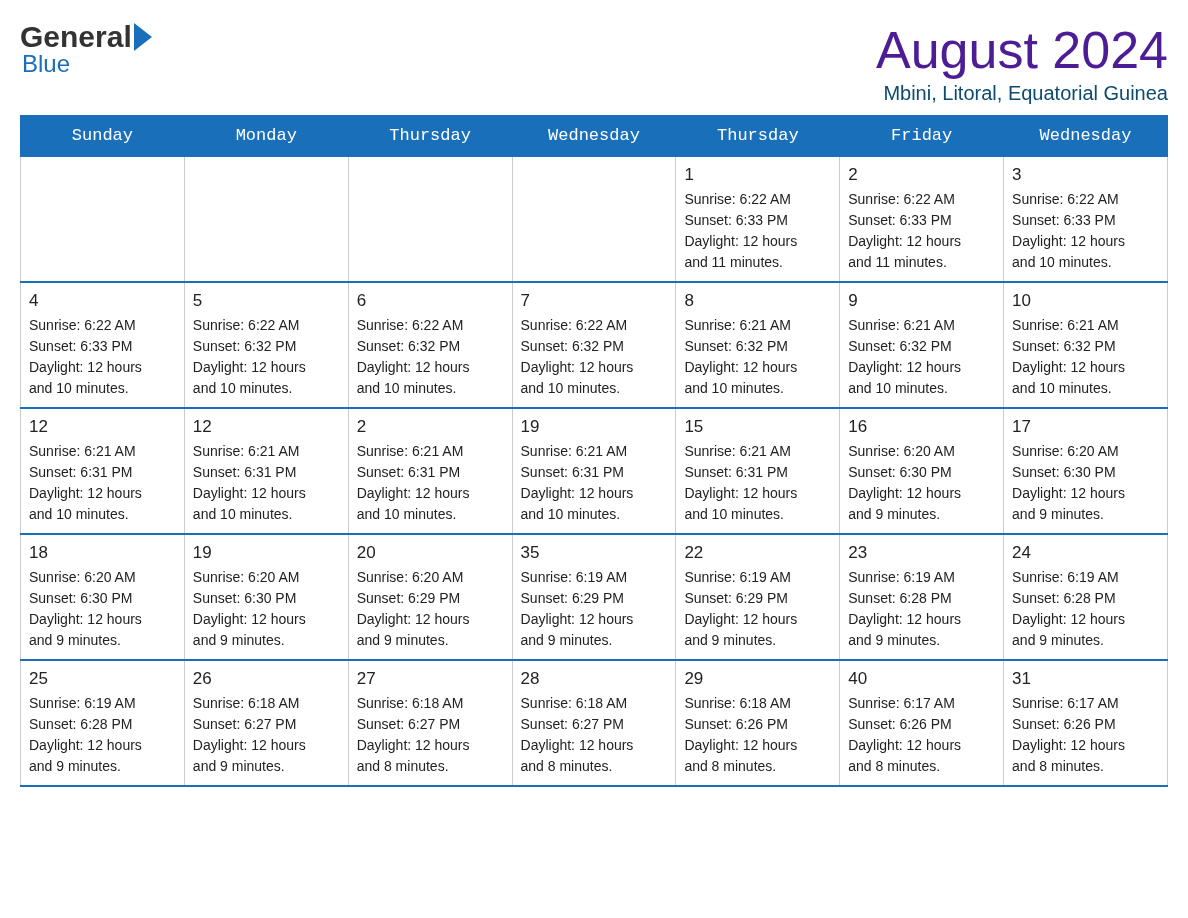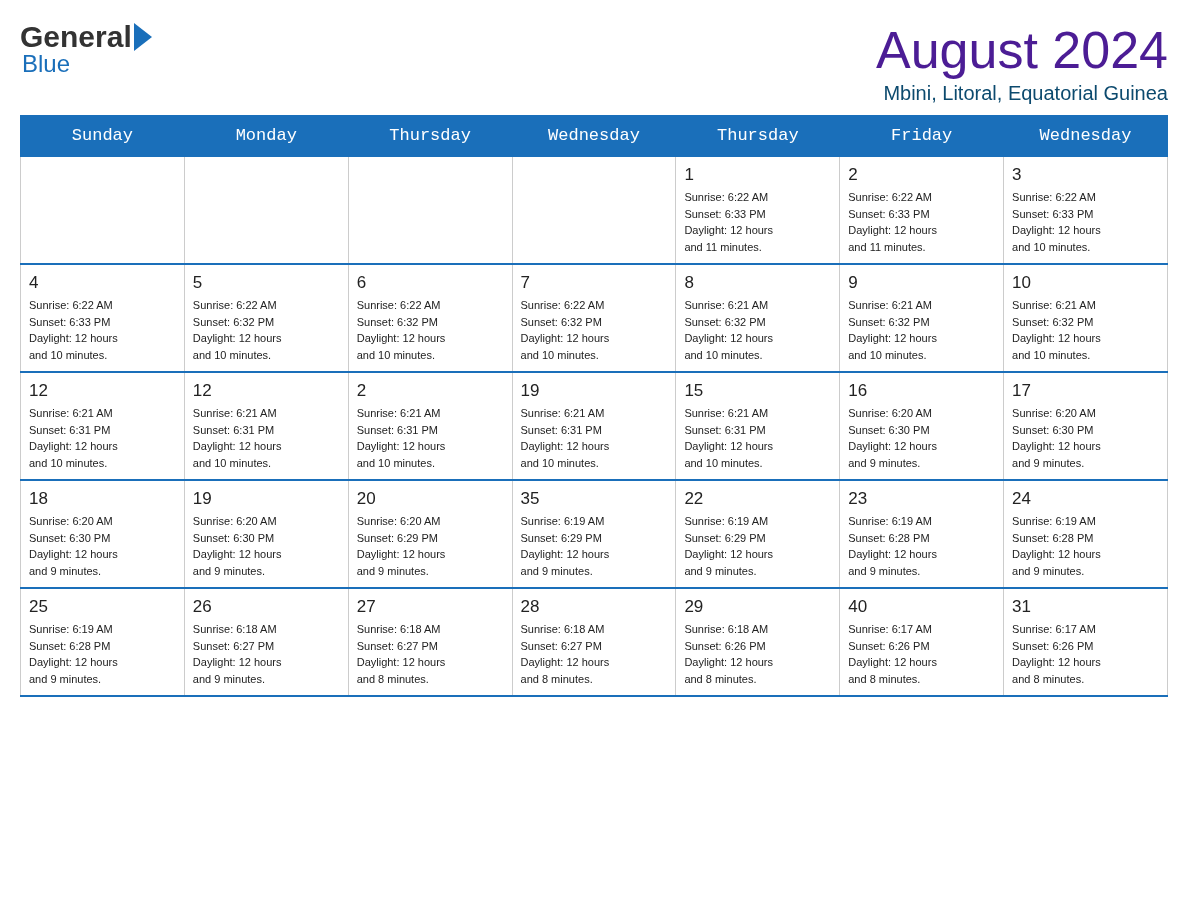--- a/index.html
+++ b/index.html
@@ -57,21 +57,21 @@
     .calendar tr {
       border-bottom: 2px solid #1a6fba;
     }
     .day-num {
       font-size: 17px;
       font-weight: normal;
       margin-bottom: 4px;
       display: block;
     }
     .day-info {
-      font-size: 11px;
+      font-size: 14px;
       line-height: 1.5;
       color: #222;
     }
     .empty-cell {
       background: #fff;
     }
     .logo-general {
       font-size: 30px;
       font-weight: bold;
       color: #333;

